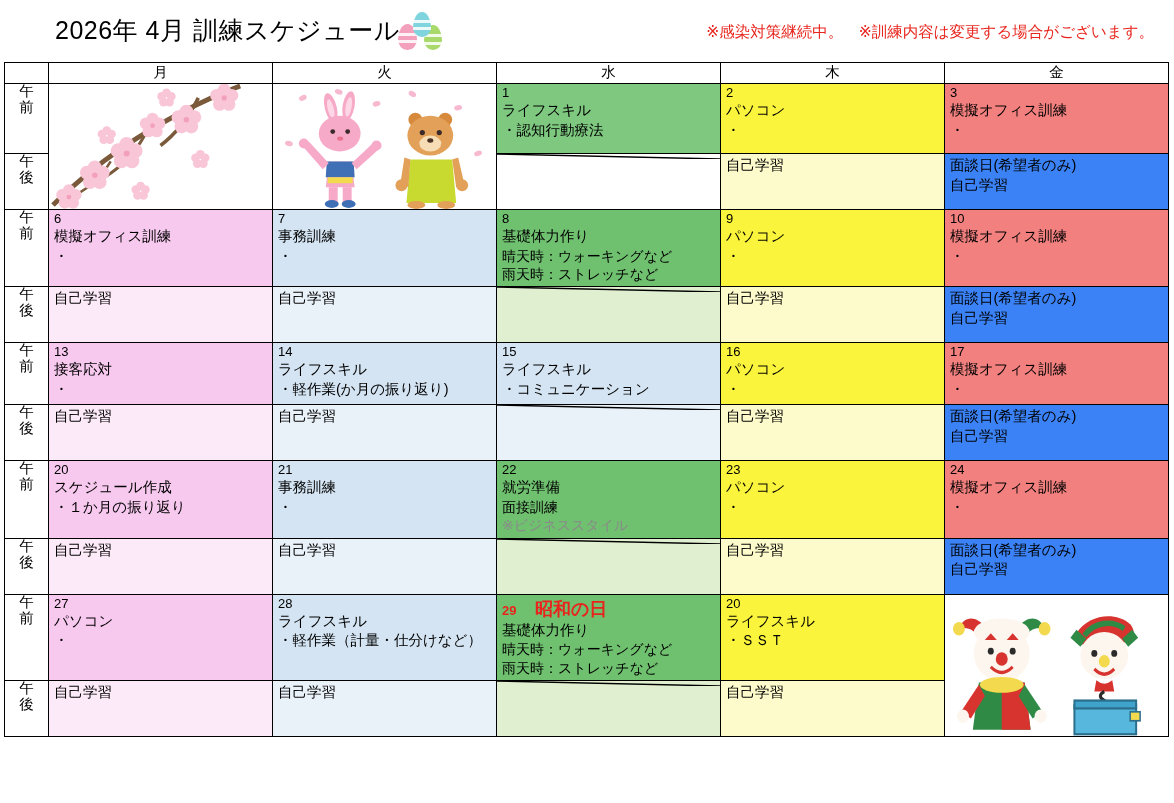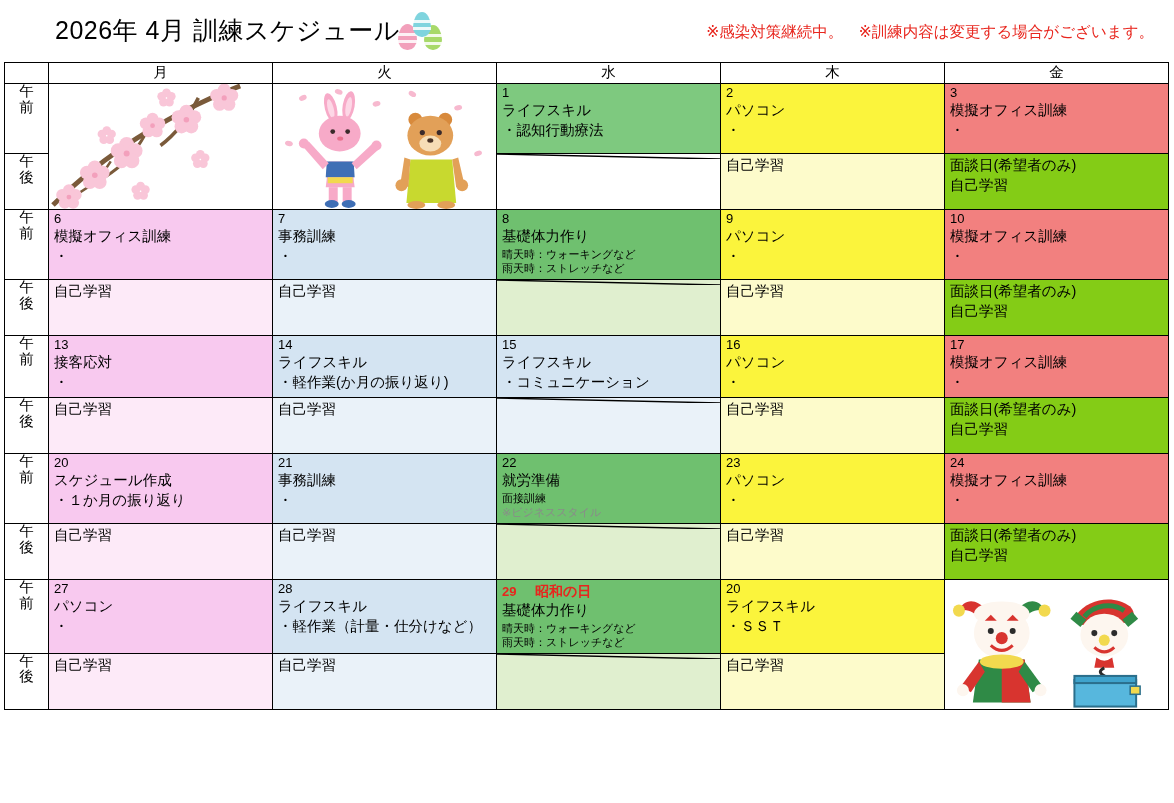--- a/index.html
+++ b/index.html
@@ -61,37 +61,37 @@
   }
   .tp span{display:block;}
   .cell-inner{
     position:relative;
     min-height:100%;
     padding:2px 4px 3px 5px;
     box-sizing:border-box;
   }
   .daynum{font-size:13px;line-height:1.15;color:#000;}
   .daynum.holiday{color:#e8251d;font-weight:bold;}
-  .holiday-name{color:#e8251d;font-weight:bold;margin-left:14px;font-size:14px;}
+  .holiday-name{color:#e8251d;font-weight:bold;margin-left:14px;font-size:18px;}
   .line{font-size:14.5px;line-height:1.35;color:#000;white-space:nowrap;}
-  .line.small{font-size:11px;line-height:1.32;}
+  .line.small{font-size:14px;line-height:1.32;}
   .line.gray{color:#8a8a8a;}
 
   
   .r-am{height:62px;}
   .r-pm{height:56px;}
   .r-am-tall{height:70px;}
 
   
   .bg-green{background:#7ec97f;}
   .bg-green-l{background:#e0efcf;}
   .bg-yellow{background:#fbf43c;}
   .bg-yellow-l{background:#fdfbcb;}
   .bg-red{background:#f2807f;}
-  .bg-red-l{background:#84cc16;}
+  .bg-red-l{background:#3b82f6;}
   .bg-pink{background:#f8c9ef;}
   .bg-pink-l{background:#fdeaf8;}
   .bg-blue{background:#d4e4f2;}
   .bg-blue-l{background:#eaf2f9;}
   .bg-green2{background:#6fc06f;}
   .bg-white{background:#fff;}
 
   
   .slash{position:absolute;left:0;top:0;width:100%;height:100%;pointer-events:none;}
 

